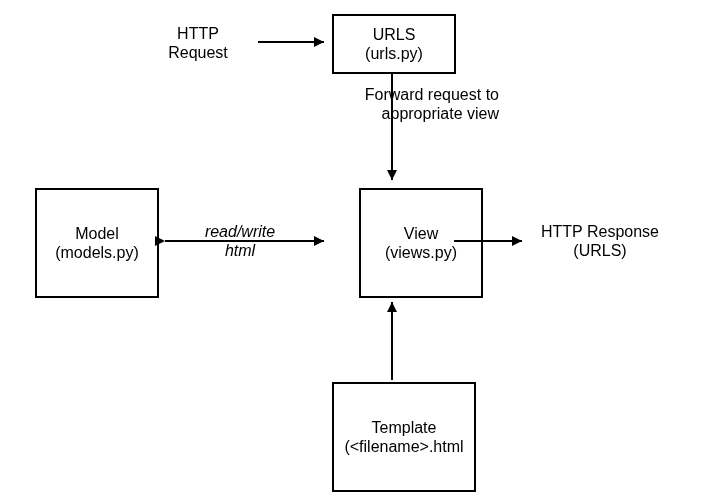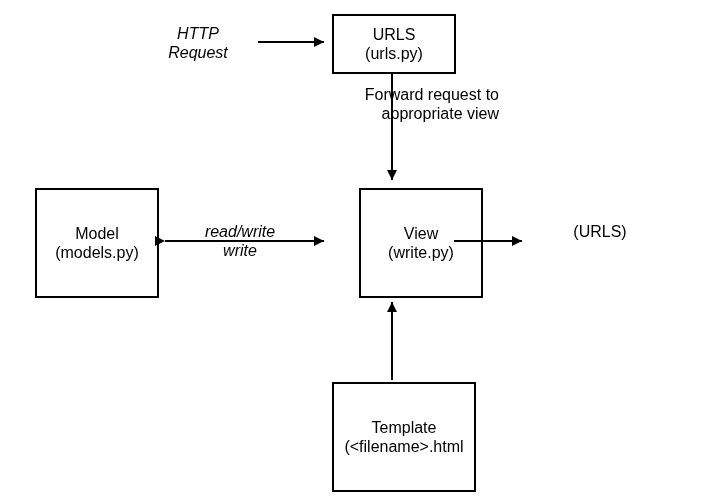--- a/index.html
+++ b/index.html
@@ -35,21 +35,21 @@
     left: 0;
     top: 0;
     width: 713px;
     height: 503px;
     pointer-events: none;
   }
 </style>
 </head>
 <body>
 
-<div class="label" style="left:148px; top:24px; width:100px;font-style:italic;">
+<div class="label" style="left:148px; top:24px; width:100px;">
   <div>HTTP</div>
   <div>Request</div>
 </div>
 
 <div class="box" style="left:332px; top:14px; width:120px; height:56px;">
   <div>URLS</div>
   <div>(urls.py)</div>
 </div>
 
 <div class="label" style="left:329px; top:85px; width:170px; text-align:right;">
@@ -57,29 +57,30 @@
   <div>appropriate view</div>
 </div>
 
 <div class="box" style="left:35px; top:188px; width:120px; height:106px;">
   <div>Model</div>
   <div>(models.py)</div>
 </div>
 
 <div class="label" style="left:190px; top:222px; width:100px;font-style:italic;">
   <div>read/write</div>
-  <div>write</div>
+  <div>html</div>
 </div>
 
 <div class="box" style="left:332px; top:188px; width:120px; height:106px;margin-left:27px;">
   <div>View</div>
-  <div>(write.py)</div>
+  <div>(views.py)</div>
 </div>
 
 <div class="label" style="left:530px; top:222px; width:140px;">
+  <div>HTTP Response</div>
   <div>(URLS)</div>
 </div>
 
 <div class="box" style="left:332px; top:382px; width:140px; height:106px;">
   <div>Template</div>
   <div>(&lt;filename&gt;.html</div>
 </div>
 
 <svg class="arrows">
   <defs>

